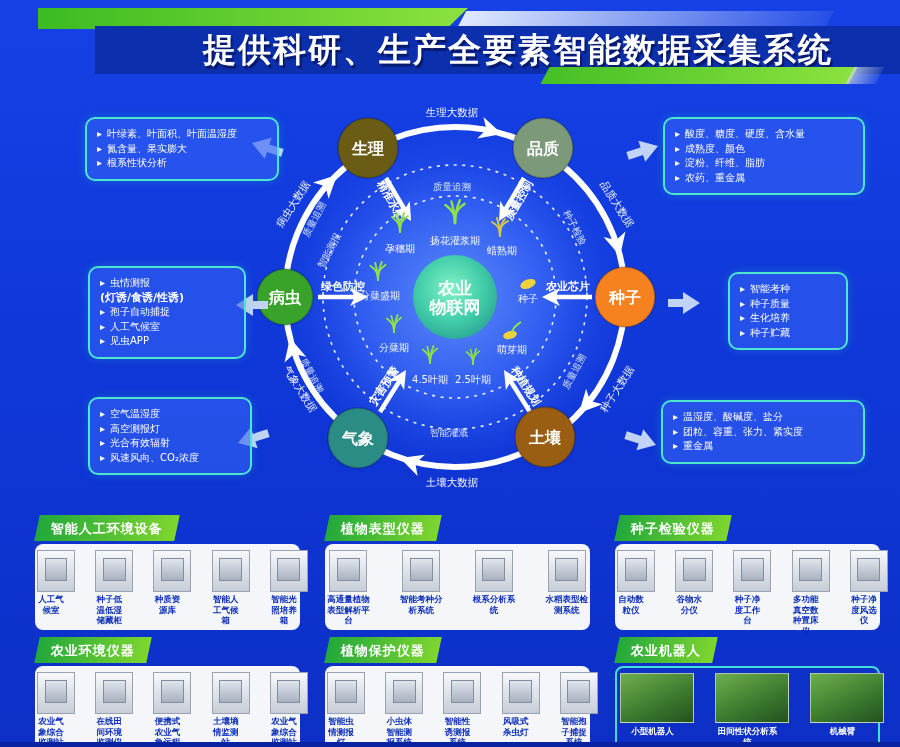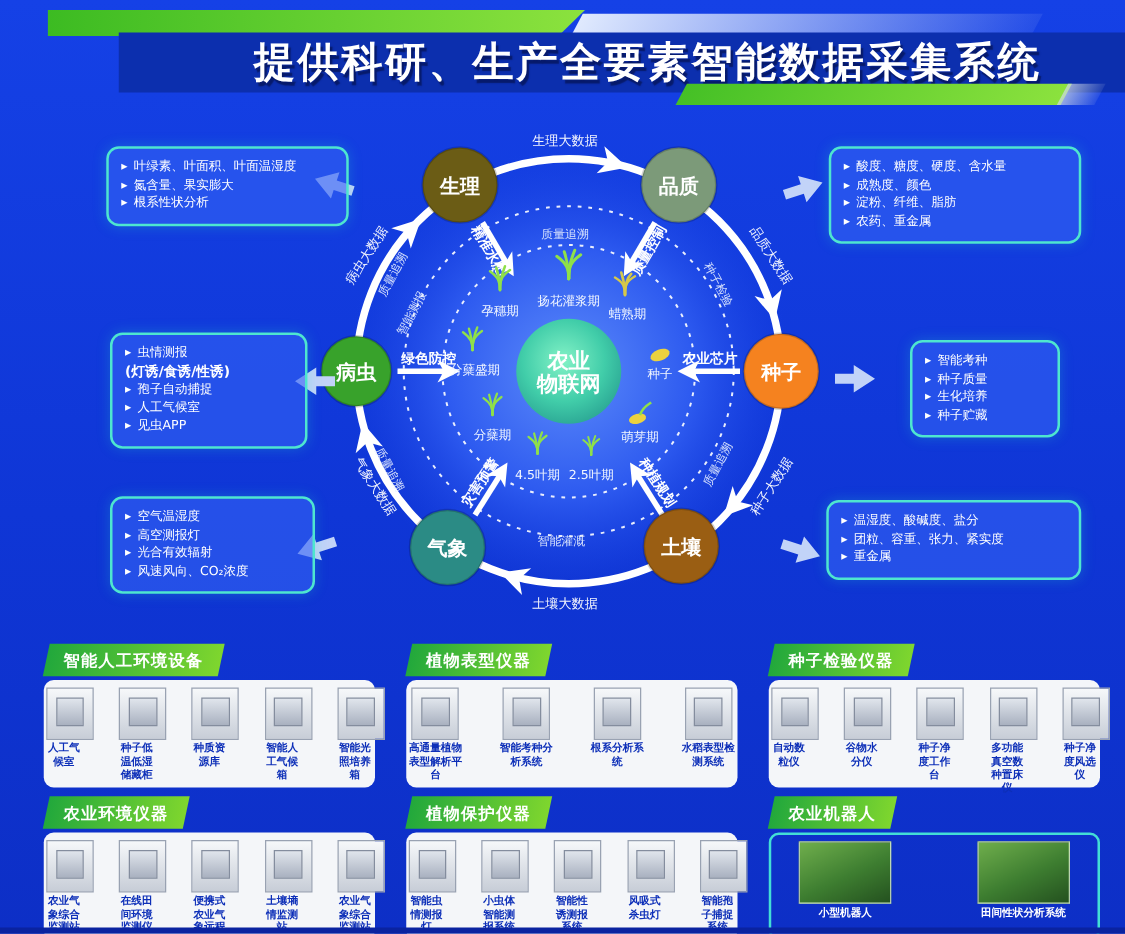--- a/index.html
+++ b/index.html
@@ -401,16 +401,20 @@
   <div class="p-title"><span>农业机器人</span></div>
   <div class="p-card photo">
     <div class="prod">
         <div class="pthumb"></div>
         <div class="cap">小型机器人</div>
       </div>
     <div class="prod">
         <div class="pthumb"></div>
         <div class="cap">田间性状分析系统</div>
       </div>
+    <div class="prod">
+        <div class="pthumb"></div>
+        <div class="cap">机械臂</div>
+      </div>
   </div>
 </div>
 
 <div class="footer-strip"></div>
 
 </body></html>

